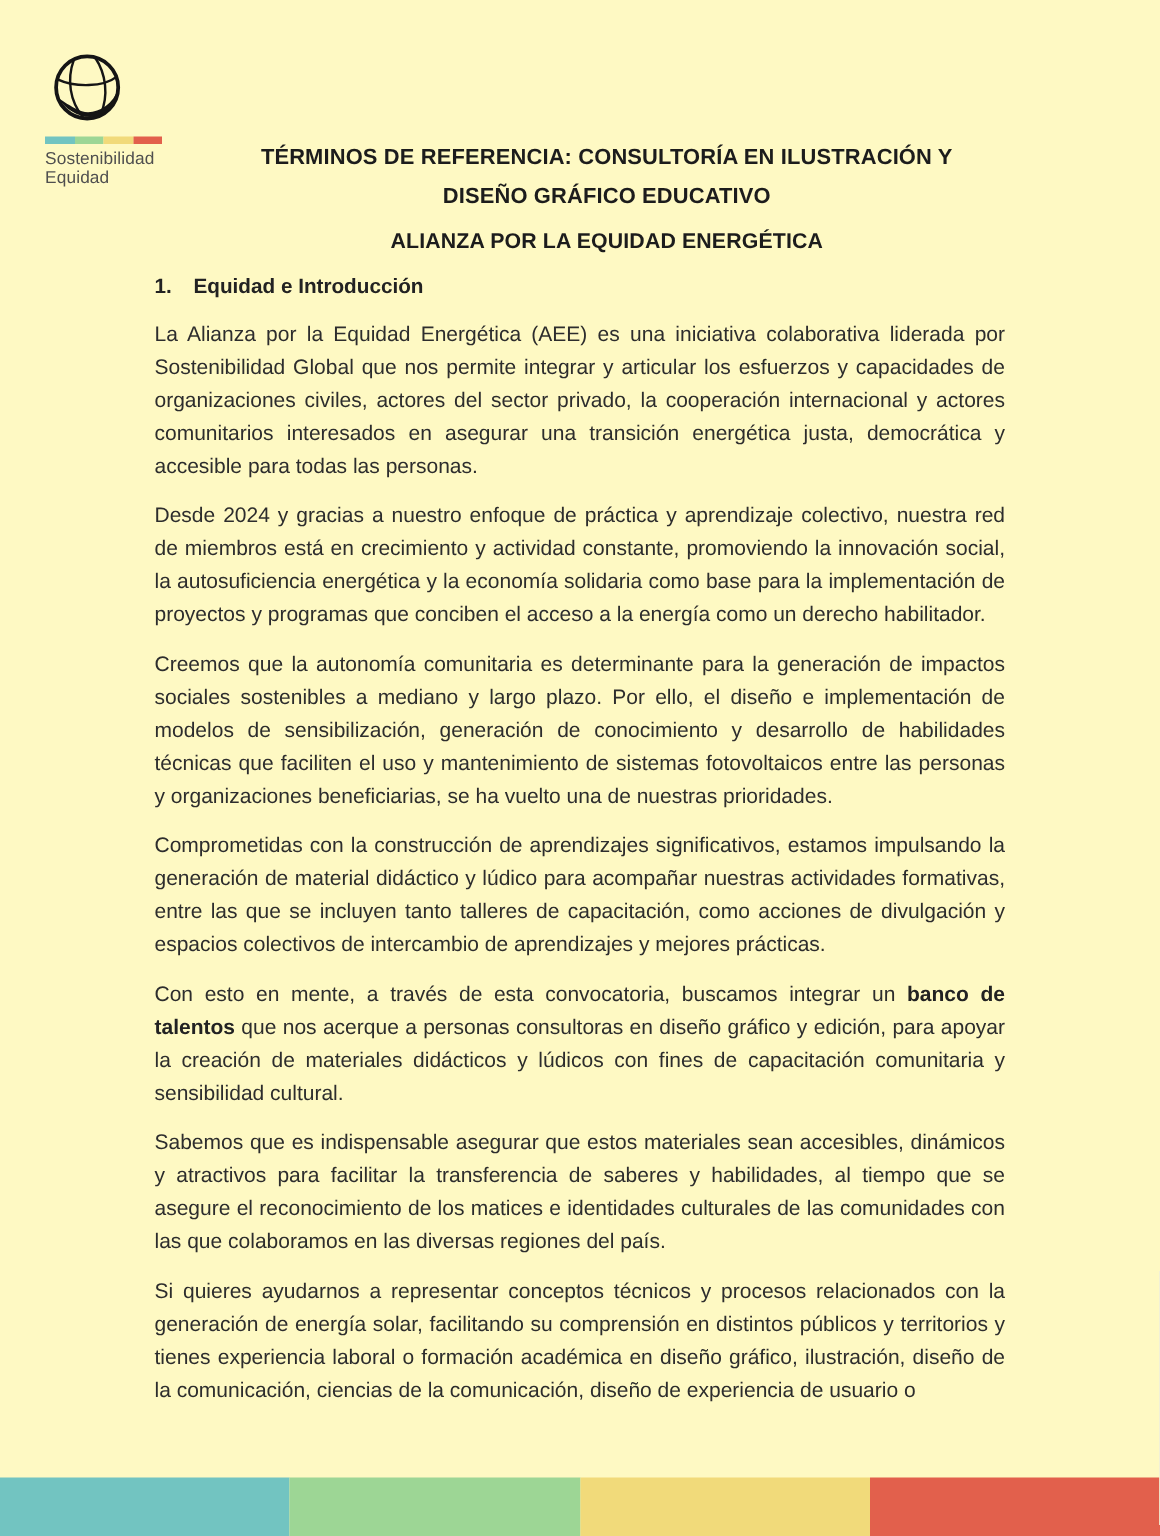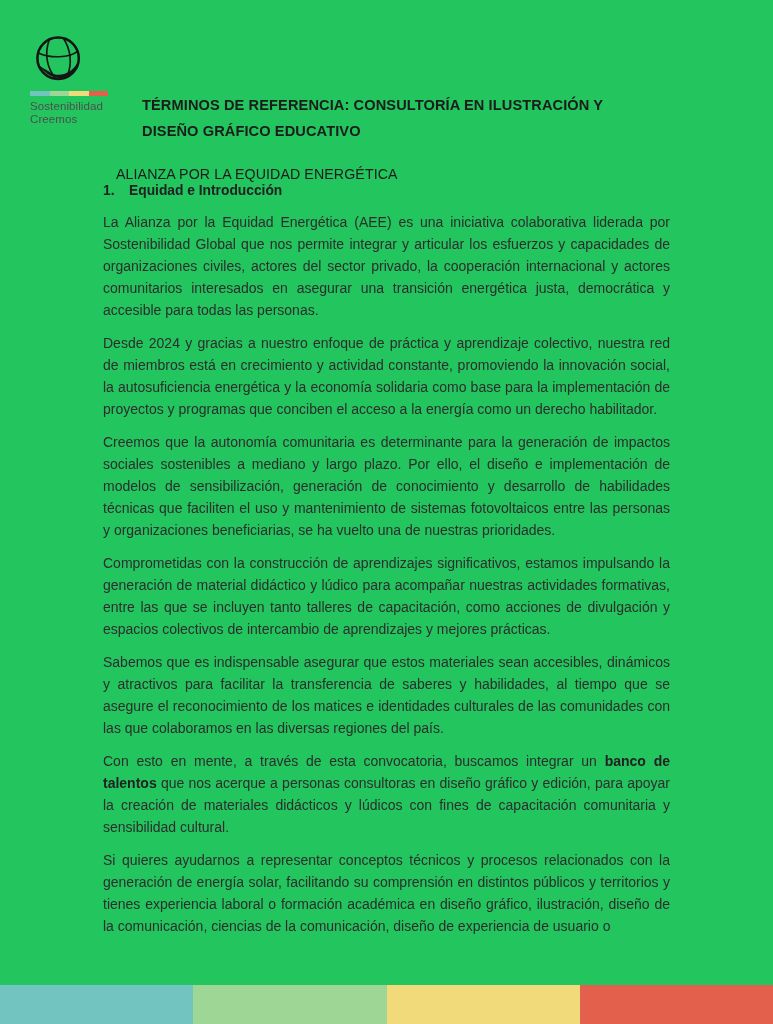--- a/index.html
+++ b/index.html
@@ -1,21 +1,21 @@
 <!DOCTYPE html>
 <html><head>
 <meta charset="utf-8">
 <style>
   html, body { margin: 0; padding: 0; background: #e8e8e8; }
   .page {
     position: relative;
     width: 773px;
     height: 1024px;
     margin: 0 auto;
-    background: #22c55e;
+    background: #fef9c3;
     font-family: "Liberation Sans", sans-serif;
     overflow: hidden;
   }
 
   
   .logo {
     position: absolute;
     left: 30px;
     top: 34px;
     width: 96px;
@@ -26,38 +26,38 @@
   .logo-text {
     font-size: 11.5px;
     line-height: 13px;
     color: #4f4f4f;
     letter-spacing: 0.1px;
   }
 
   
   .header-titles {
     position: absolute;
-    left: 116px;
+    left: 136px;
     right: 100px;
     top: 92px;
-    text-align: left;
+    text-align: center;
     color: #1c1c1c;
   }
   .doc-title {
     font-size: 14.6px;
     font-weight: bold;
     line-height: 26px;
     margin: 0 auto;
     max-width: 505px;
     letter-spacing: 0.1px;
   }
   .doc-subtitle {
     font-size: 14.2px;
-    font-weight: normal;
-    margin-top: 22px;
+    font-weight: bold;
+    margin-top: 9px;
     letter-spacing: 0.1px;
   }
 
   
   .content {
     position: absolute;
     left: 103px;
     top: 183px;
     width: 567px;
     color: #2d2d2d;
@@ -102,41 +102,41 @@
       <path d="M7 34 C15 47 33 55 46 43 C51 38 52 33 52 28 C47 43 31 49 21 43 C14 39 9 36 7 34 Z" fill="#151515"></path>
     </svg>
     <div class="logo-bar">
       <div class="seg" style="background-color: rgb(114, 196, 193);"></div>
       <div class="seg" style="background-color: rgb(157, 214, 149);"></div>
       <div class="seg" style="background-color: rgb(241, 218, 122);"></div>
       <div class="seg" style="background-color: rgb(226, 96, 76);"></div>
     </div>
     <div class="logo-text">
       <div>Sostenibilidad</div>
-      <div>Creemos</div>
+      <div>Equidad</div>
     </div>
   </div>
 
   <div class="header-titles">
     <h1 class="doc-title">TÉRMINOS DE REFERENCIA: CONSULTORÍA EN ILUSTRACIÓN Y DISEÑO GRÁFICO EDUCATIVO</h1>
     <div class="doc-subtitle">ALIANZA POR LA EQUIDAD ENERGÉTICA</div>
   </div>
 
   <div class="content">
     <div class="section-heading">
       <span class="section-num">1.</span>
       <span>Equidad e Introducción</span>
     </div>
 
     <p>La Alianza por la Equidad Energética (AEE) es una iniciativa colaborativa liderada por Sostenibilidad Global que nos permite integrar y articular los esfuerzos y capacidades de organizaciones civiles, actores del sector privado, la cooperación internacional y actores comunitarios interesados en asegurar una transición energética justa, democrática y accesible para todas las personas.</p>
     <p>Desde 2024 y gracias a nuestro enfoque de práctica y aprendizaje colectivo, nuestra red de miembros está en crecimiento y actividad constante, promoviendo la innovación social, la autosuficiencia energética y la economía solidaria como base para la implementación de proyectos y programas que conciben el acceso a la energía como un derecho habilitador.</p>
     <p>Creemos que la autonomía comunitaria es determinante para la generación de impactos sociales sostenibles a mediano y largo plazo. Por ello, el diseño e implementación de modelos de sensibilización, generación de conocimiento y desarrollo de habilidades técnicas que faciliten el uso y mantenimiento de sistemas fotovoltaicos entre las personas y organizaciones beneficiarias, se ha vuelto una de nuestras prioridades.</p>
     <p>Comprometidas con la construcción de aprendizajes significativos, estamos impulsando la generación de material didáctico y lúdico para acompañar nuestras actividades formativas, entre las que se incluyen tanto talleres de capacitación, como acciones de divulgación y espacios colectivos de intercambio de aprendizajes y mejores prácticas.</p>
+    <p><span>Con esto en mente, a través de esta convocatoria, buscamos integrar un </span><strong>banco de talentos</strong><span> que nos acerque a personas consultoras en diseño gráfico y edición, para apoyar la creación de materiales didácticos y lúdicos con fines de capacitación comunitaria y sensibilidad cultural.</span></p>
     <p>Sabemos que es indispensable asegurar que estos materiales sean accesibles, dinámicos y atractivos para facilitar la transferencia de saberes y habilidades, al tiempo que se asegure el reconocimiento de los matices e identidades culturales de las comunidades con las que colaboramos en las diversas regiones del país.</p>
-    <p><span>Con esto en mente, a través de esta convocatoria, buscamos integrar un </span><strong>banco de talentos</strong><span> que nos acerque a personas consultoras en diseño gráfico y edición, para apoyar la creación de materiales didácticos y lúdicos con fines de capacitación comunitaria y sensibilidad cultural.</span></p>
     <p>Si quieres ayudarnos a representar conceptos técnicos y procesos relacionados con la generación de energía solar, facilitando su comprensión en distintos públicos y territorios y tienes experiencia laboral o formación académica en diseño gráfico, ilustración, diseño de la comunicación, ciencias de la comunicación, diseño de experiencia de usuario o</p>
   </div>
 
   <div class="footer-bar">
     <div class="seg" style="background-color: rgb(114, 196, 193);"></div>
     <div class="seg" style="background-color: rgb(157, 214, 149);"></div>
     <div class="seg" style="background-color: rgb(241, 218, 122);"></div>
     <div class="seg" style="background-color: rgb(226, 96, 76);"></div>
   </div>
 

